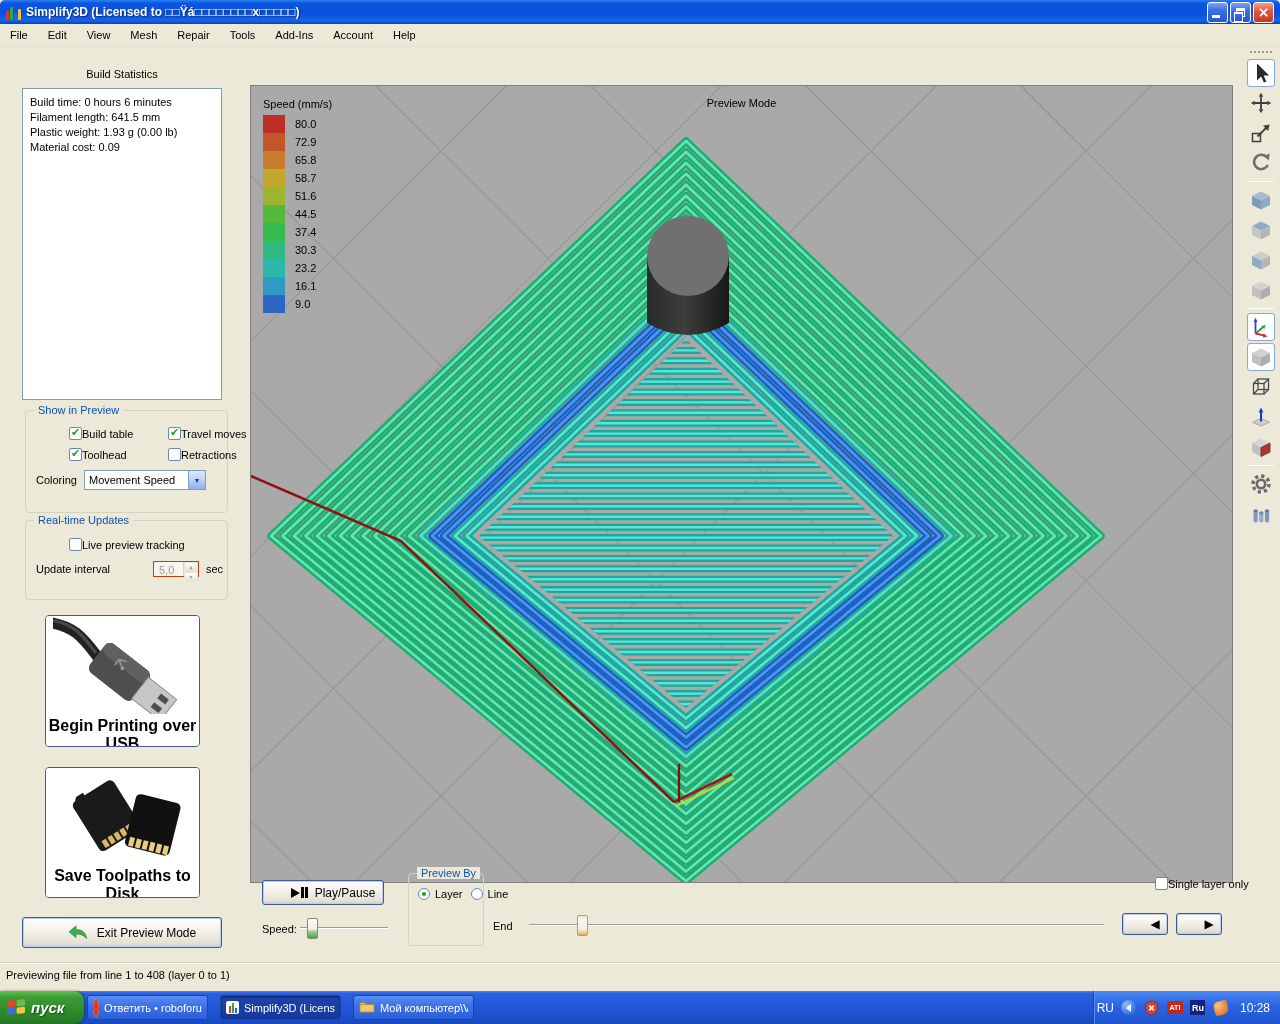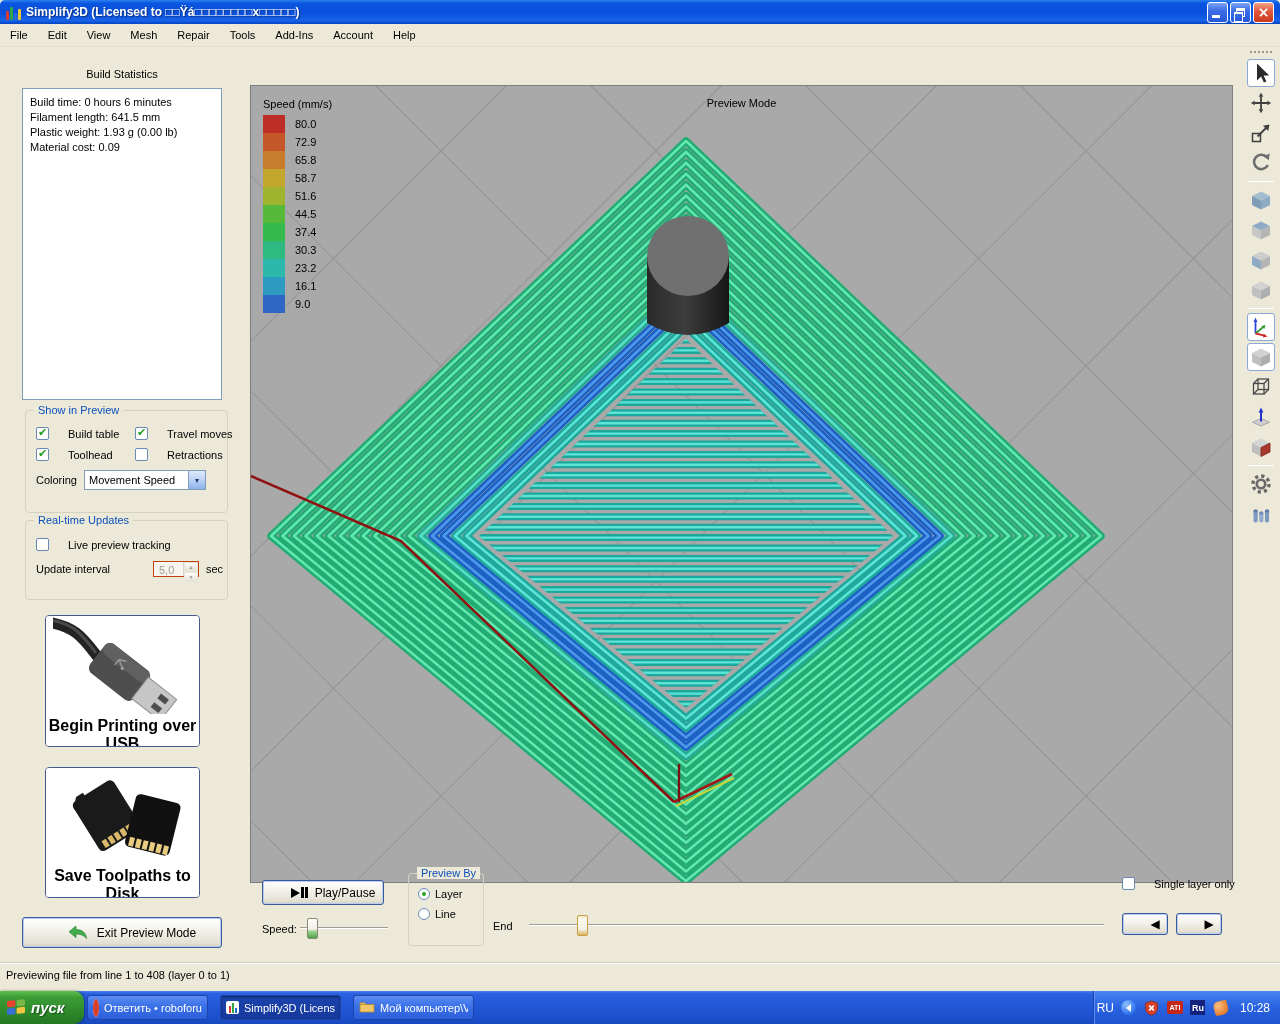--- a/index.html
+++ b/index.html
@@ -32,21 +32,21 @@
 
   
   .left-panel { position:absolute; left:8px; top:13px; width:228px; height:897px; }
   .panel-title { text-align:center; padding-top:8px; }
   .stats-box { position:absolute; left:14px; top:28px; width:200px; height:312px; background:#fff; border:1px solid #7f9db9; padding:6px 7px; line-height:15px; }
   .groupbox { position:absolute; border:1px solid #d5d2c0; border-radius:4px; }
   .gb-title { position:absolute; top:-7px; left:8px; background:#ece9d8; padding:0 4px; color:#0b50bc; }
   .gb-show { left:17px; top:350px; width:203px; height:103px; }
   .gb-rt { left:17px; top:460px; width:203px; height:80px; }
   .check-grid { display:grid; grid-template-columns:95px 100px; gap:8px 4px; padding:16px 0 0 10px; }
-  .check-row { display:flex; align-items:center; gap:19px; white-space:nowrap; }
+  .check-row { display:flex; align-items:center; gap:0; white-space:nowrap;margin-left:33px; }
   .xp-check { width:13px; height:13px; background:#fff; border:1px solid #6a88b4; border-radius:2px; position:relative; flex:0 0 13px; }
   .xp-check.checked::after { content:"✔"; position:absolute; left:1px; top:-2px; color:#21a121; font-size:11px; font-family:"DejaVu Sans",sans-serif; }
   .coloring-row { display:flex; align-items:center; gap:7px; padding:9px 0 0 10px; }
   .xp-select { display:flex; width:122px; height:20px; border:1px solid #7f9db9; background:#fff; align-items:center; }
   .xp-select .val { flex:1; padding:0 4px; white-space:nowrap; overflow:hidden; }
   .xp-select .dd { width:17px; height:18px; border-left:1px solid #7f9db9; background:linear-gradient(180deg,#dce9fb,#c0d4f5 45%,#8eb2ec); display:flex; align-items:center; justify-content:center; color:#1b3e7a; font-size:7px; }
   .rt-check { padding:17px 0 0 10px; }
   .interval-row { display:flex; align-items:center; gap:7px; padding:10px 0 0 10px; }
   .spin { display:flex; width:46px; height:16px; border:1px solid #c2410c; background:#f6f5ef;margin-left:36px; }
   .spin .val { flex:1; padding:2px 0 0 5px; color:#9d9b93; }
@@ -85,21 +85,21 @@
   .play-icon .tri { width:0; height:0; border-left:9px solid #000; border-top:5.5px solid transparent; border-bottom:5.5px solid transparent; }
   .play-icon .bar { width:3px; height:11px; background:#000; }
   .speed-row { position:absolute; left:12px; top:53px; display:flex; align-items:center; }
   .speed-row .lbl { width:38px; }
   .slider { position:relative; height:21px; }
   .slider .track { position:absolute; left:0; right:0; top:9px; height:2px; border-top:1px solid #9d9c99; border-bottom:1px solid #fff; }
   .thumb { position:absolute; top:0; width:11px; height:21px; border:1px solid #8a8877; border-radius:2px; }
   .thumb.green { background:linear-gradient(#fdfdfc 0%,#f0eee6 55%,#a6d89a 62%,#4ba344 100%); }
   .thumb.gold { border-color:#c89c42; background:linear-gradient(#efe8c8 0%,#faf8ee 18%,#f4f1e2 70%,#dcb45c 100%); }
   .gb-previewby { position:absolute; left:158px; top:8px; width:76px; height:73px; }
-  .radio-col { display:flex; flex-direction:column; gap:8px; padding:14px 0 0 9px; }
+  .radio-col { display:flex; flex-direction:row; gap:8px; padding:14px 0 0 9px; }
   .radio-row { display:flex; align-items:center; gap:5px; }
   .xp-radio { width:12px; height:12px; border:1px solid #6a88b4; border-radius:50%; background:#fff; position:relative; flex:0 0 12px; }
   .xp-radio.selected::after { content:""; position:absolute; left:3px; top:3px; width:4px; height:4px; border-radius:50%; background:#21a121; }
   .range-row { position:absolute; display:flex; align-items:center; }
   .range-row .lbl { width:36px; }
   .row-start { left:243px; top:13px; }
   .row-end { left:243px; top:50px; }
   .single-layer { position:absolute; left:872px; top:12px; }
   .nav-btn { position:absolute; top:48px; width:46px; height:22px; box-shadow:0 0 0 1px #b9cdf2 inset; font-size:12px; font-family:"DejaVu Sans",sans-serif; }
   .nav-prev { left:872px; } .nav-next { left:926px; }

